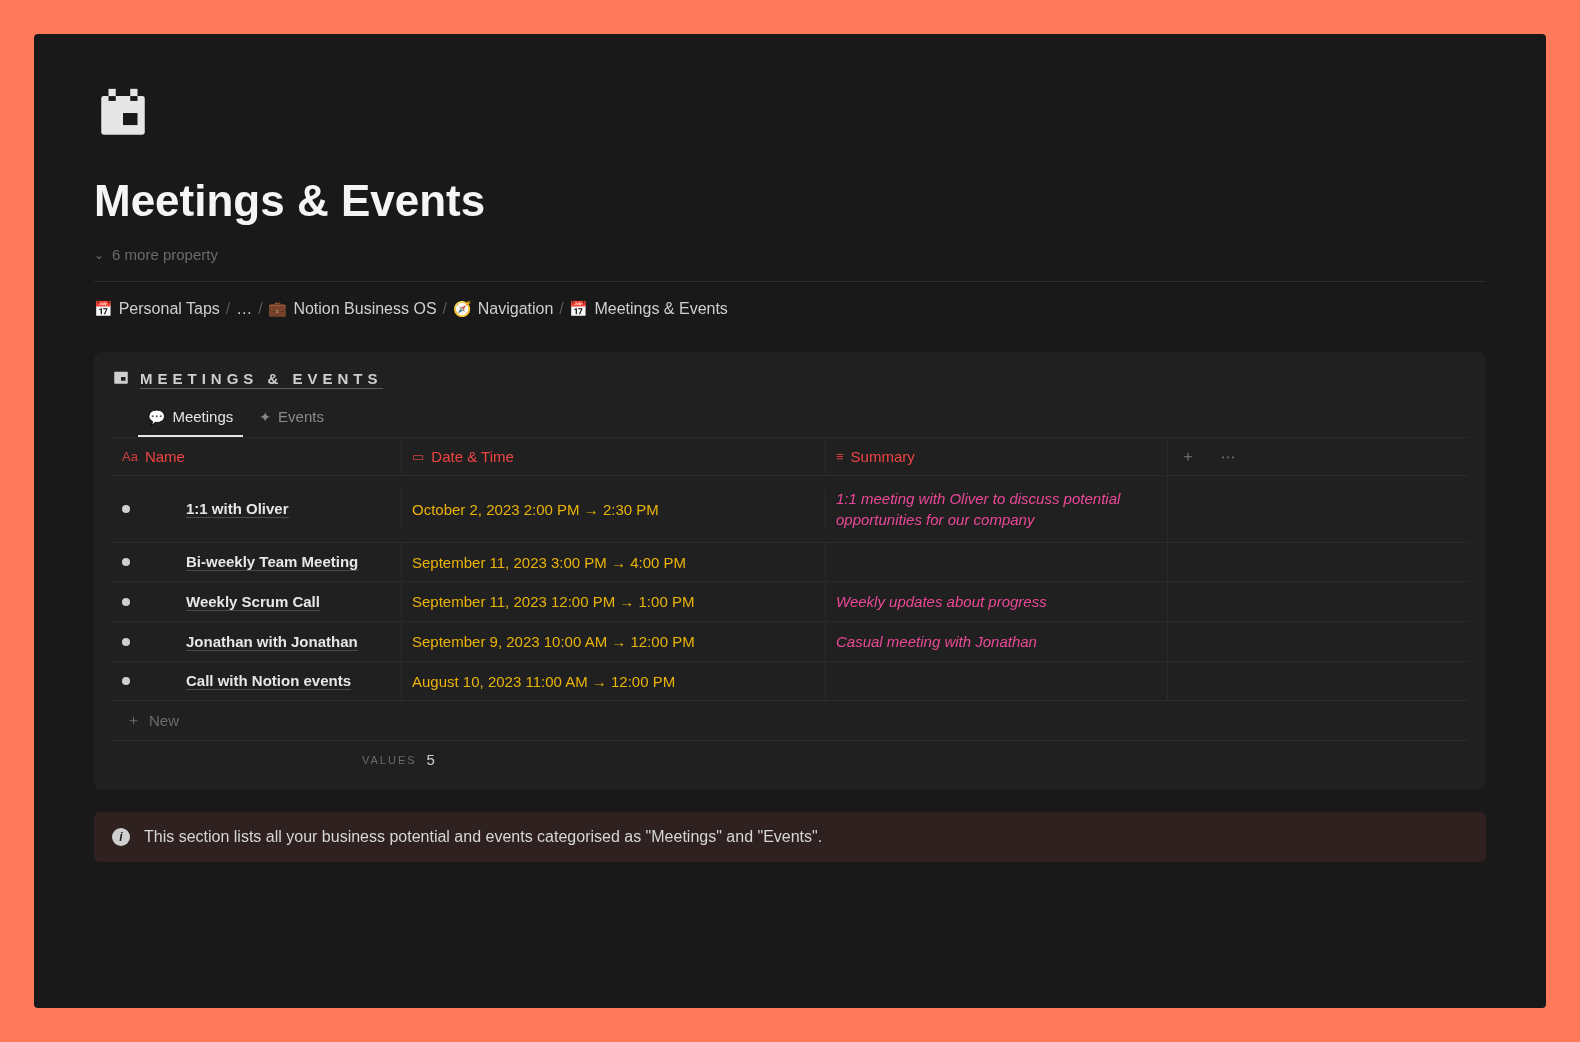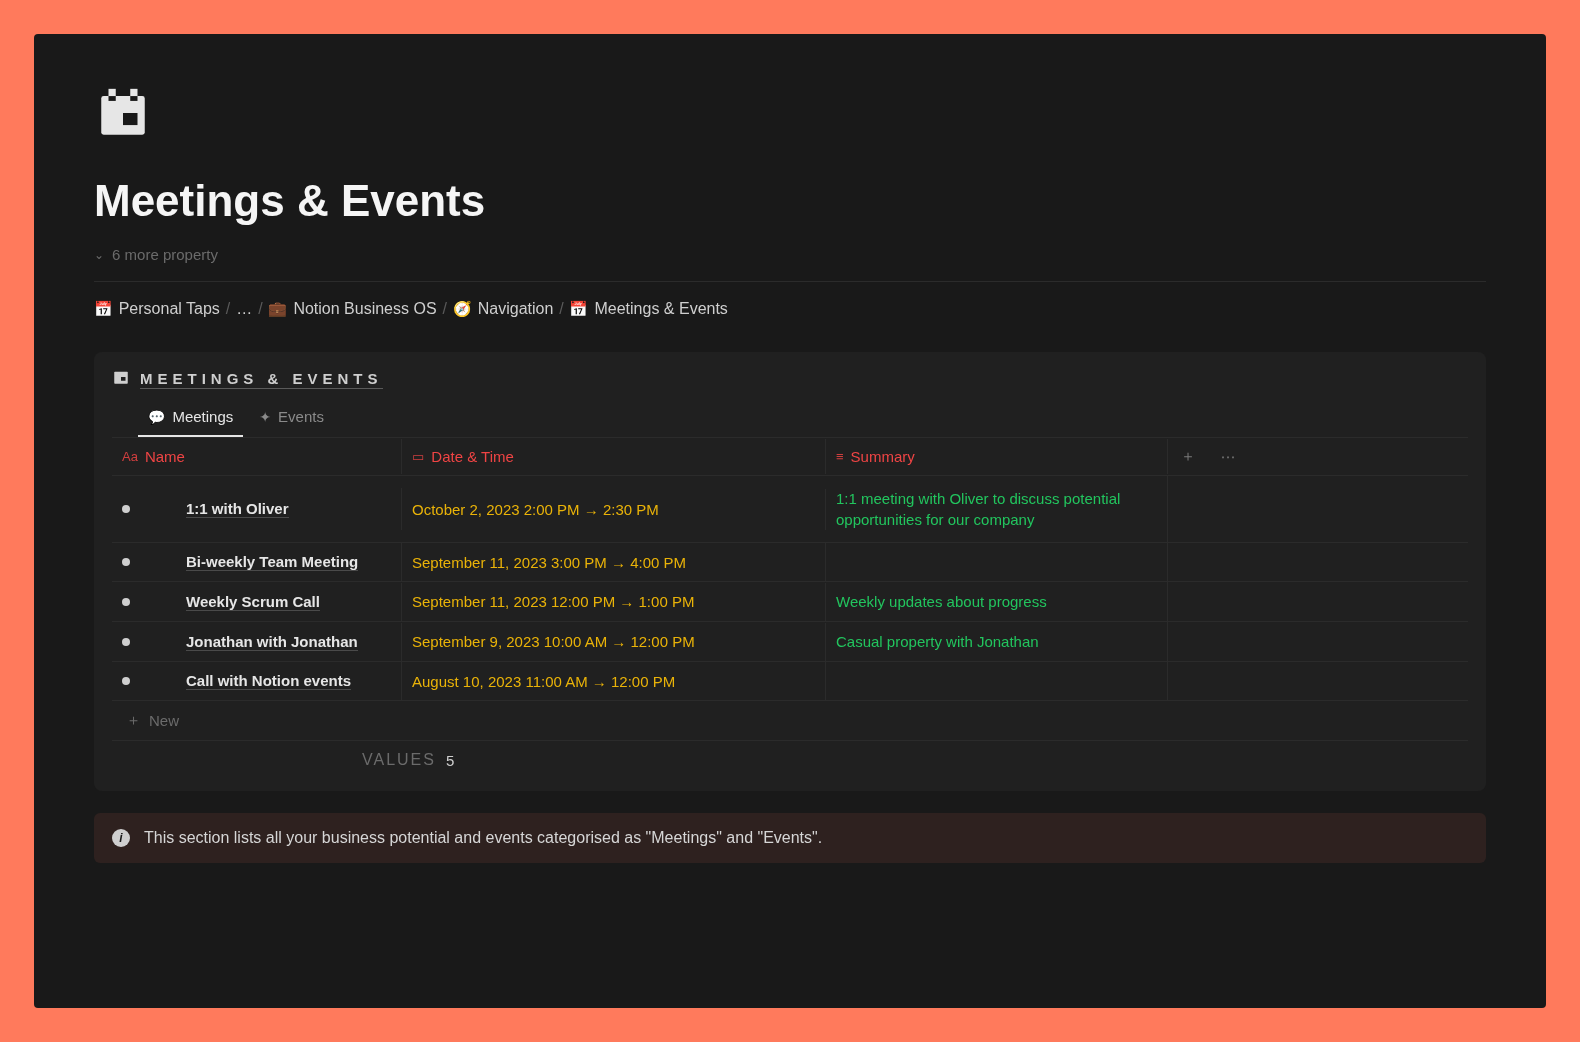--- a/index.html
+++ b/index.html
@@ -175,22 +175,23 @@
 .td.name .label {
   font-weight: 600;
   color: #e6e6e6;
   border-bottom: 1px solid #4a4a4a;
   margin-left: 48px;
 }
 .td.date {
   color: #eab308;
 }
 .td.summary {
-  color: #22c55e;
+  color: #ec4899;
   line-height: 1.4;
+  font-style: italic;
 }
 .trow.tall .td {
   padding: 12px 10px;
 }
 .td.blank {
   border-right: none;
 }
 .new-row {
   display: flex;
   align-items: center;
@@ -202,21 +203,21 @@
   border-bottom: 1px solid #2b2b2b;
 }
 .footer-count {
   display: flex;
   align-items: center;
   justify-content: flex-start;
   padding: 10px 10px 0 10px;
   gap: 10px;
 }
 .footer-count .vlabel {
-  font-size: 16px;
+  font-size: 11px;
   letter-spacing: 2px;
   color: #6b6b6b;
   margin-left: 240px;
 }
 .footer-count .vnum {
   font-size: 15px;
   color: #cfcfcf;
 }
 .info-callout {
   background: #2e211f;
@@ -374,21 +375,21 @@
         <div class="td blank"></div>
         <div class="td blank"></div>
       </div>
 
       <div class="trow">
         <div class="td name">
           <span class="bullet"></span>
           <span class="label">Jonathan with Jonathan</span>
         </div>
         <div class="td date">September 9, 2023 10:00 AM → 12:00 PM</div>
-        <div class="td summary">Casual property with Jonathan</div>
+        <div class="td summary">Casual meeting with Jonathan</div>
         <div class="td blank"></div>
         <div class="td blank"></div>
       </div>
 
       <div class="trow">
         <div class="td name">
           <span class="bullet"></span>
           <span class="label">Call with Notion events</span>
         </div>
         <div class="td date">August 10, 2023 11:00 AM → 12:00 PM</div>

